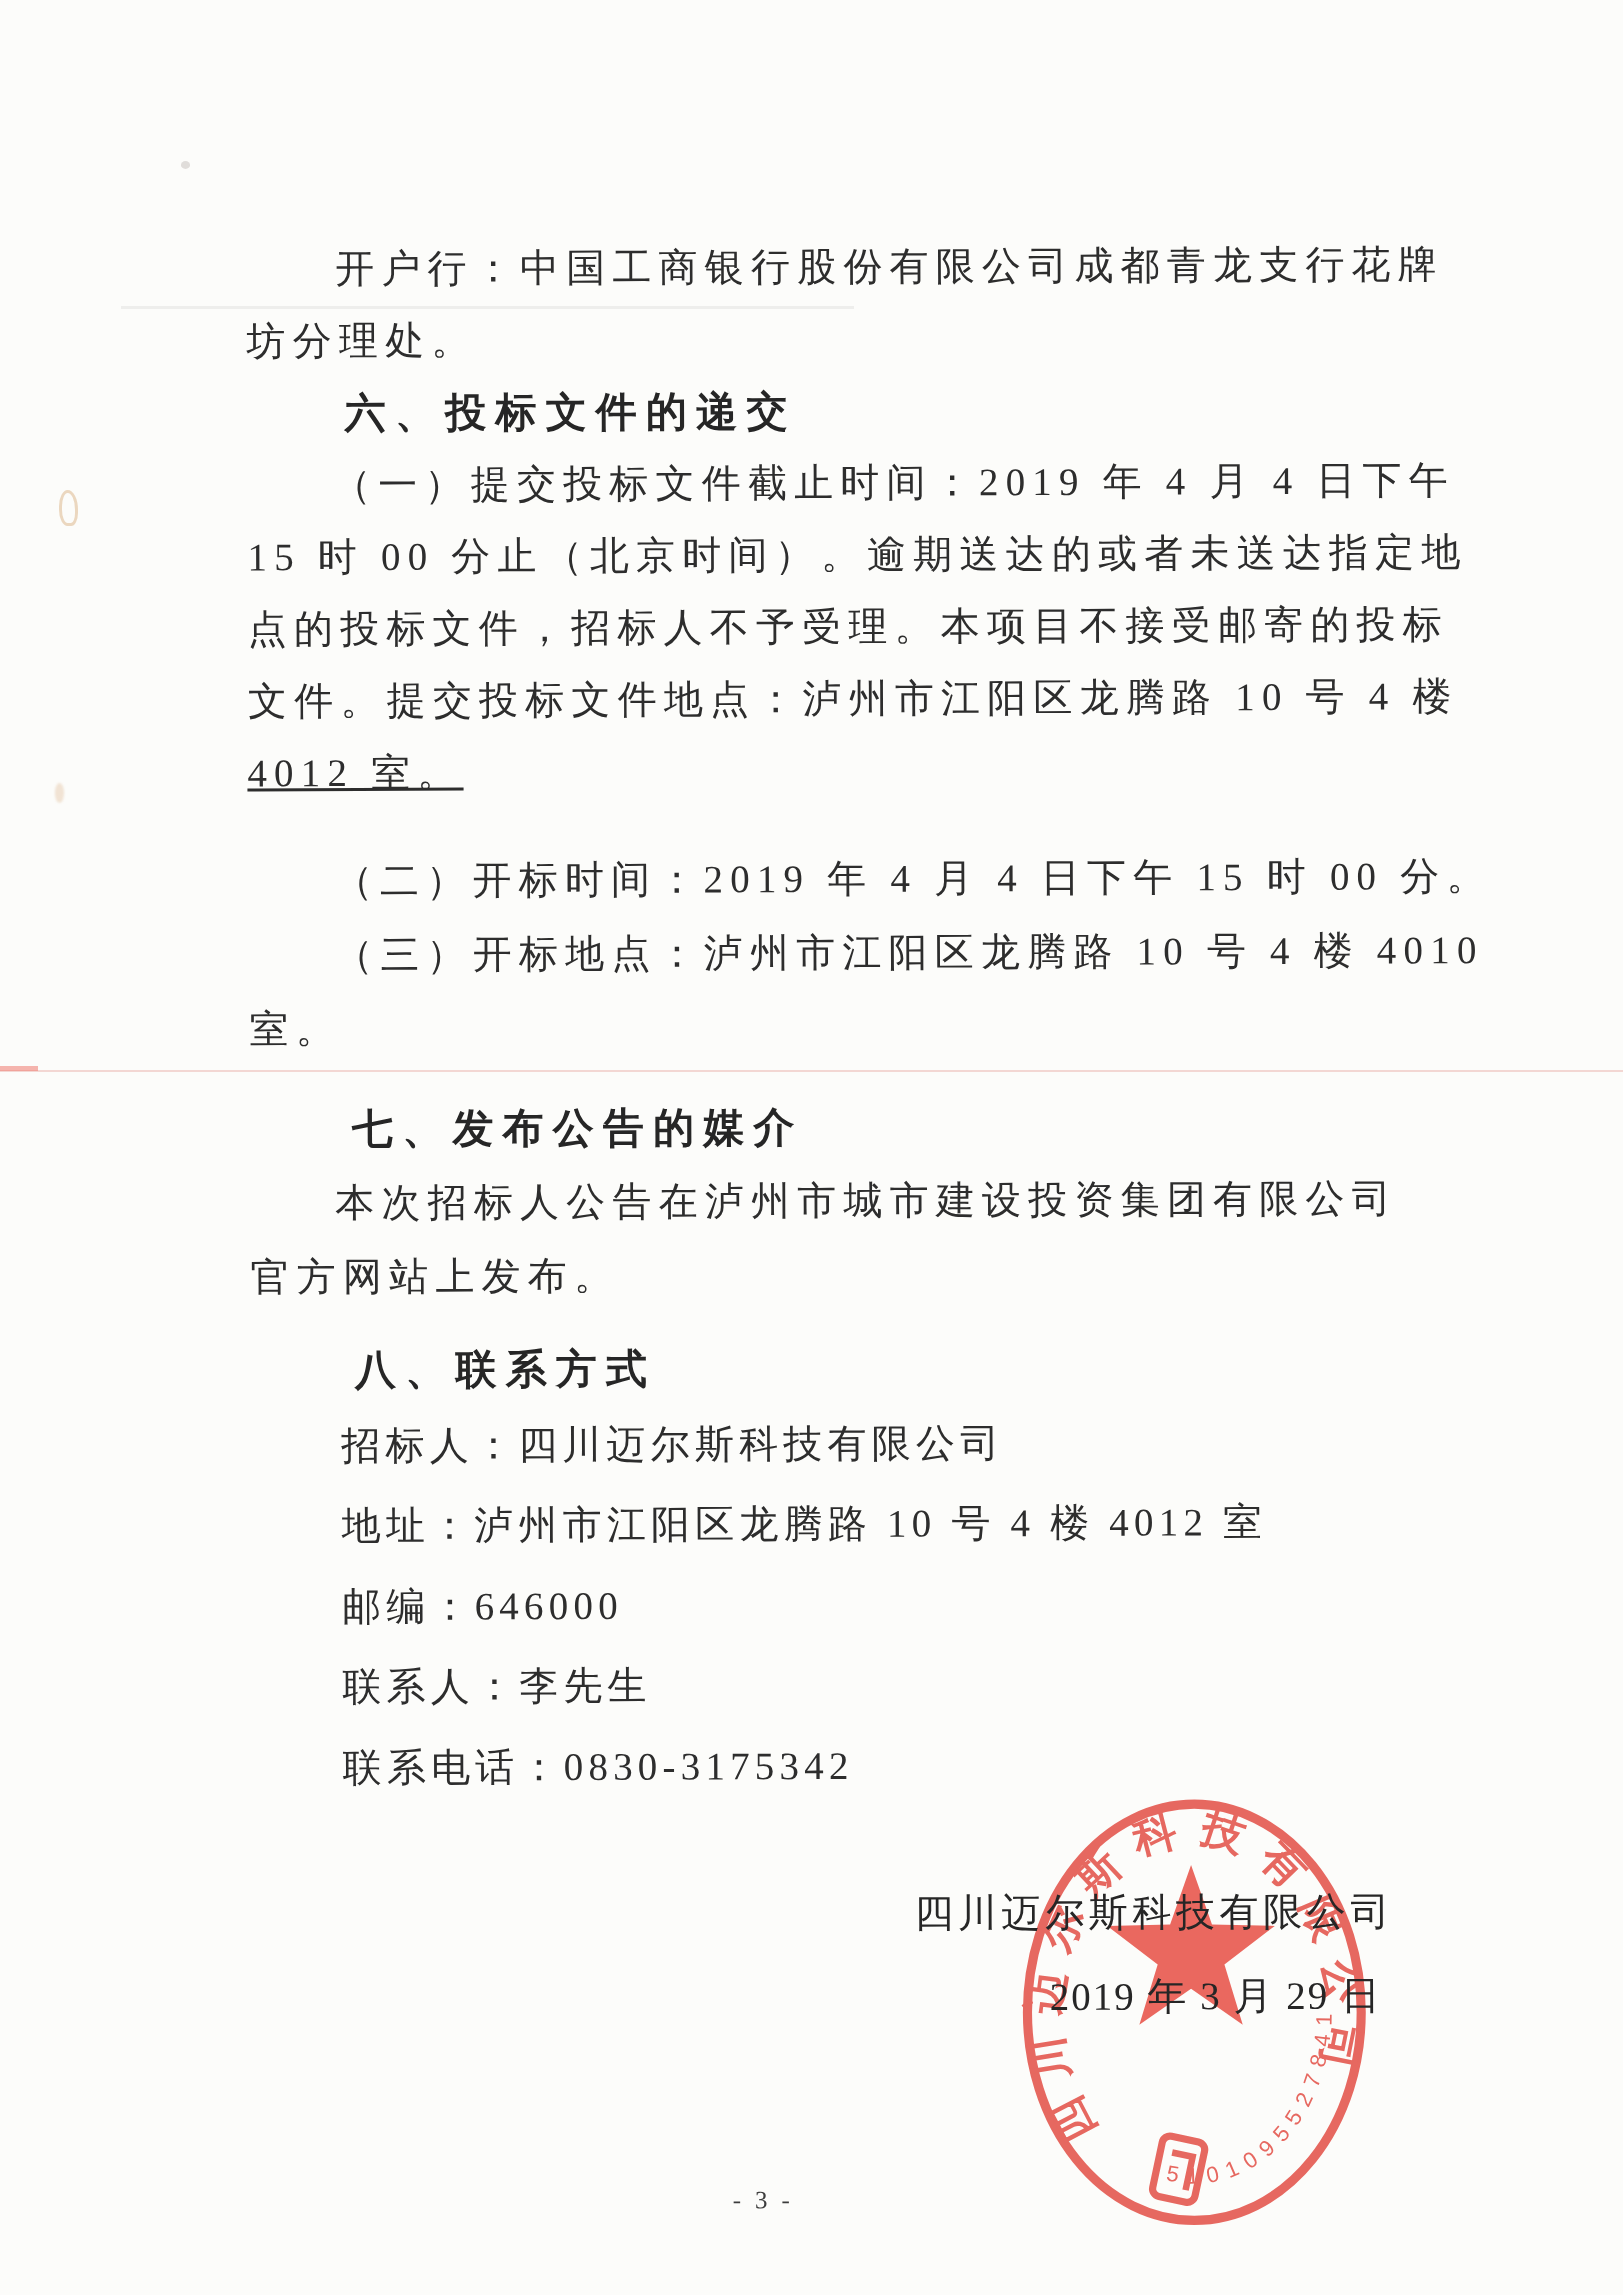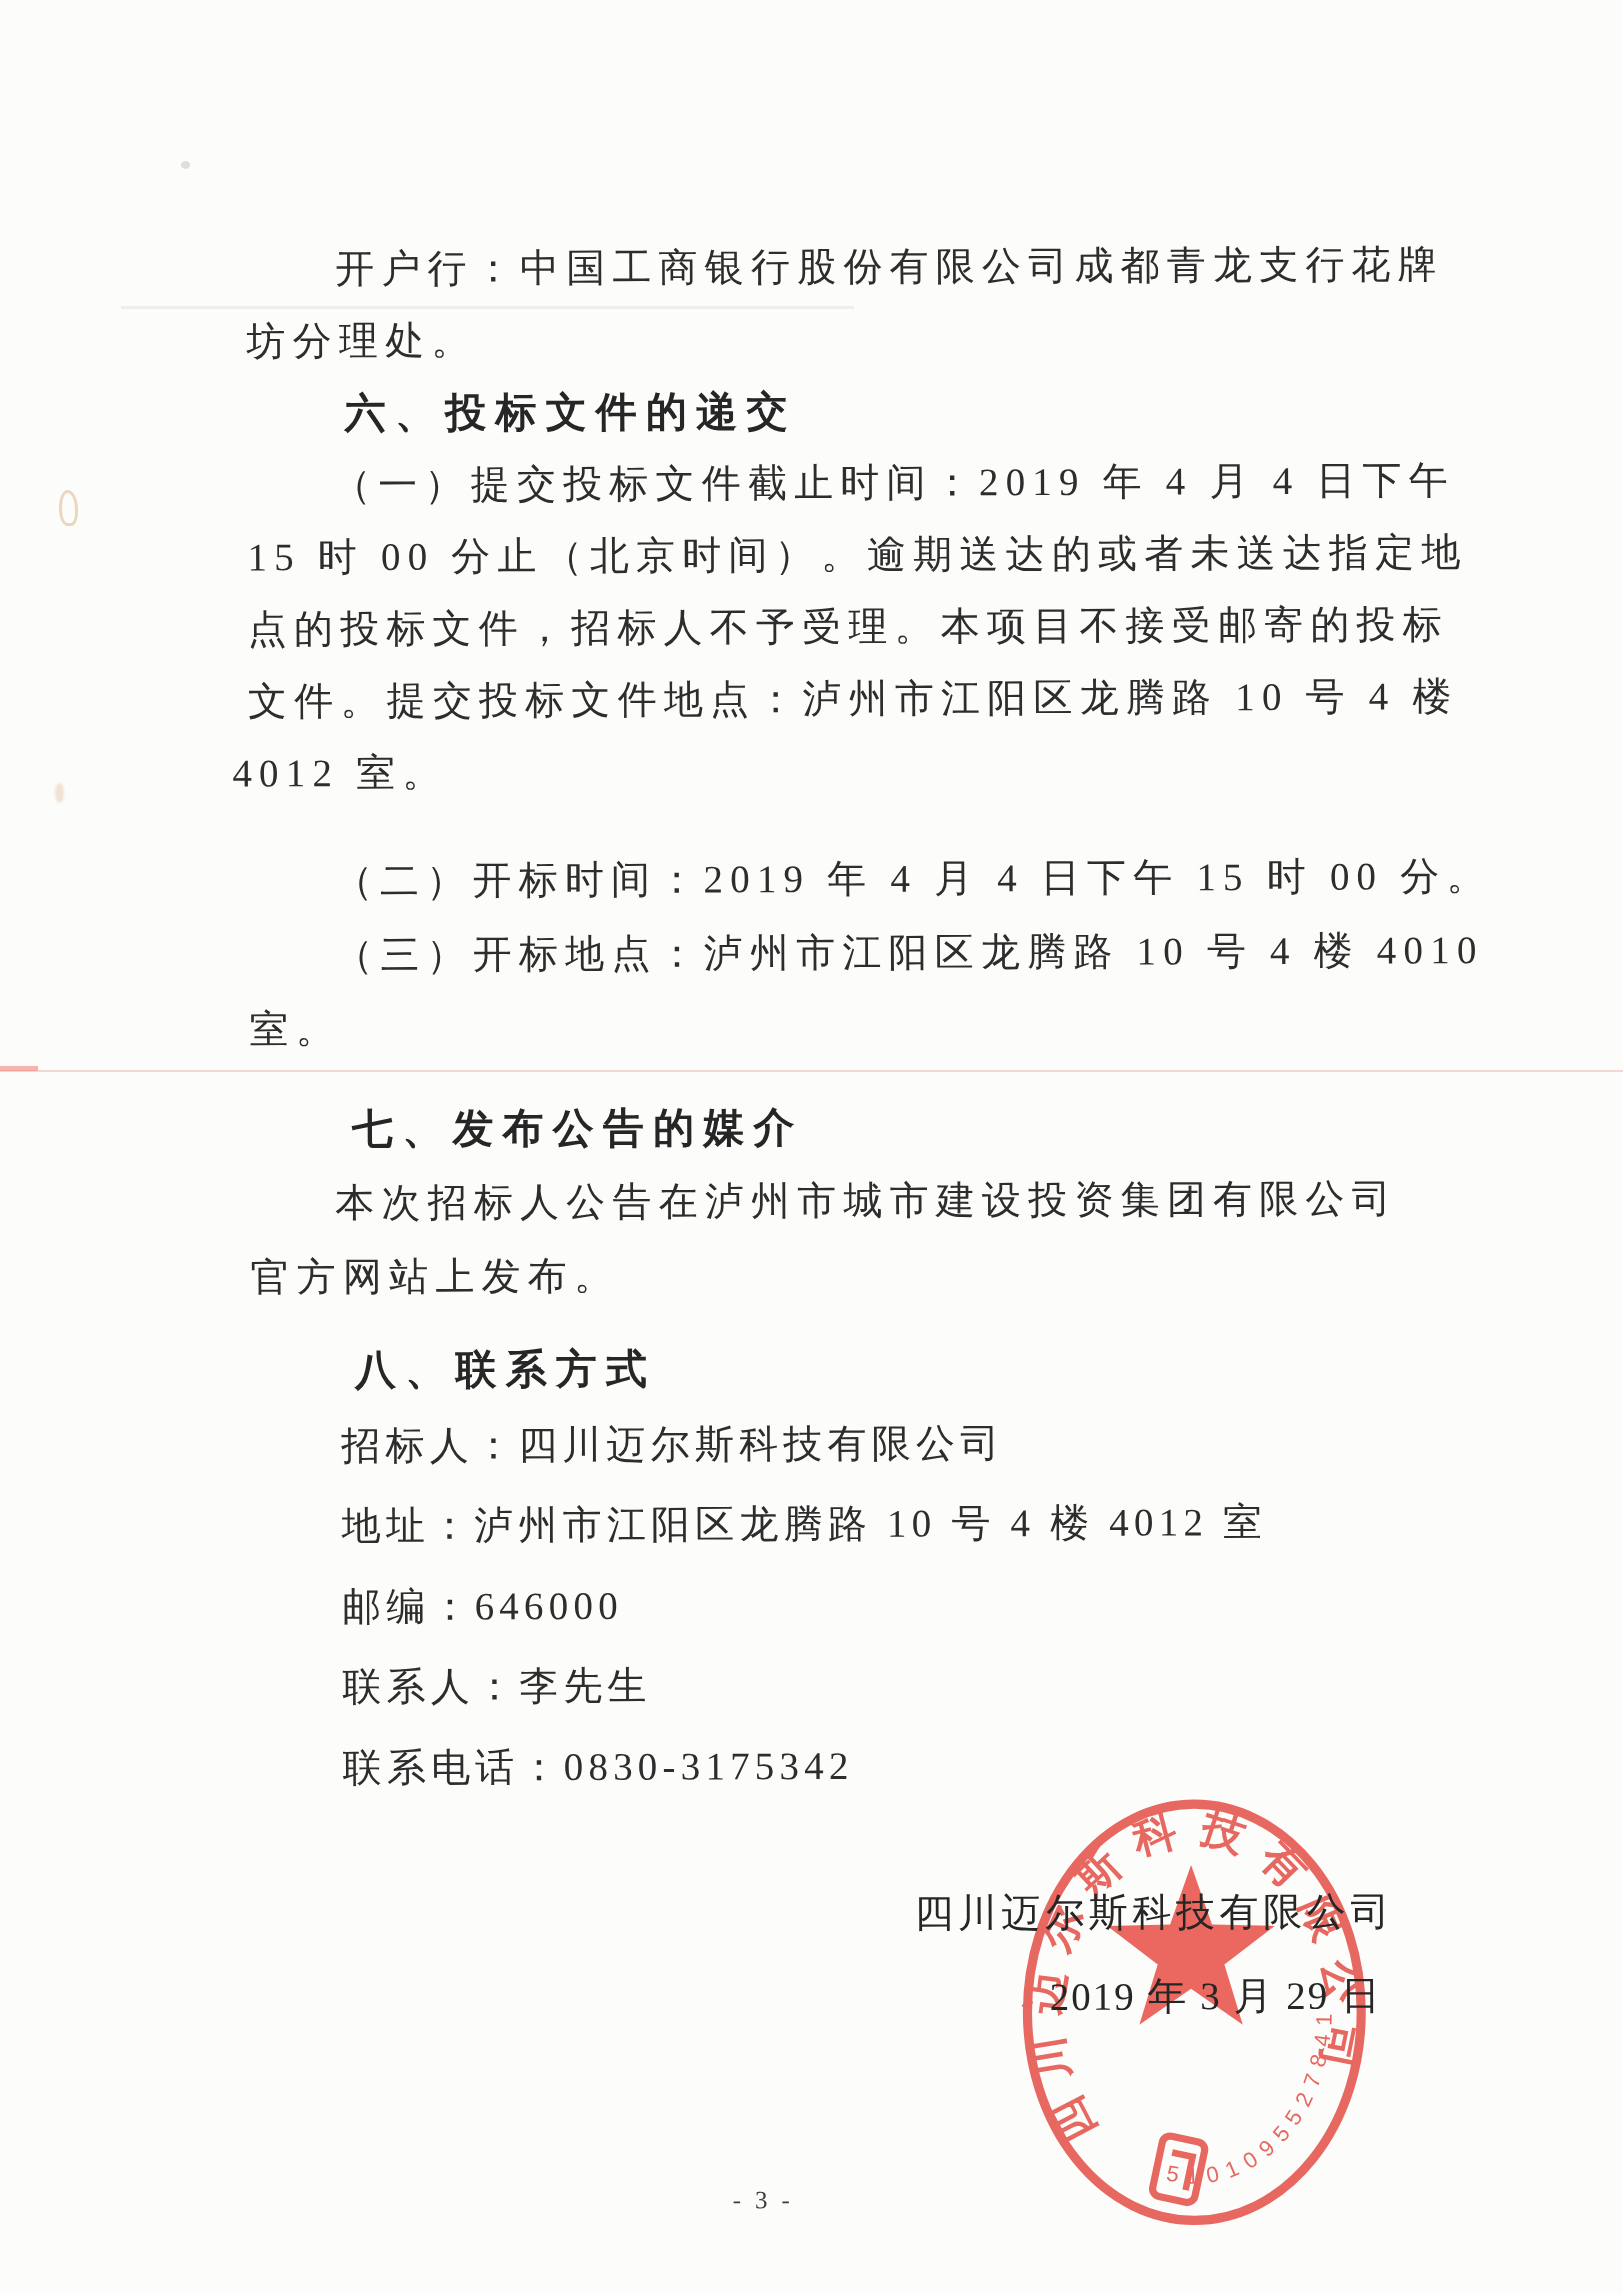--- a/index.html
+++ b/index.html
@@ -113,21 +113,21 @@
 
     <div class="body-line" style="left:338px; top:247px;">开户行：中国工商银行股份有限公司成都青龙支行花牌</div>
     <div class="body-line" style="left:249px; top:319px;">坊分理处。</div>
 
     <div class="heading-line" style="left:347px; top:391px;">六、投标文件的递交</div>
 
     <div class="body-line" style="left:334px; top:463px;">（一）提交投标文件截止时间：2019 年 4 月 4 日下午</div>
     <div class="body-line" style="left:249px; top:535px;">15 时 00 分止（北京时间）。逾期送达的或者未送达指定地</div>
     <div class="body-line" style="left:249px; top:607px;">点的投标文件，招标人不予受理。本项目不接受邮寄的投标</div>
     <div class="body-line" style="left:249px; top:679px;">文件。提交投标文件地点：泸州市江阳区龙腾路 10 号 4 楼</div>
-    <div class="body-line" style="left:233px; top:751px;">4012 室。</div>
+    <div class="body-line" style="left:248px; top:751px;text-decoration:underline;">4012 室。</div>
 
     <div class="body-line" style="left:334px; top:859px;">（二）开标时间：2019 年 4 月 4 日下午 15 时 00 分。</div>
     <div class="body-line" style="left:334px; top:933px;">（三）开标地点：泸州市江阳区龙腾路 10 号 4 楼 4010</div>
     <div class="body-line" style="left:249px; top:1007px;">室。</div>
 
     <div class="heading-line" style="left:351px; top:1107px;">七、发布公告的媒介</div>
 
     <div class="body-line" style="left:334px; top:1181px;">本次招标人公告在泸州市城市建设投资集团有限公司</div>
     <div class="body-line" style="left:249px; top:1255px;">官方网站上发布。</div>
 

